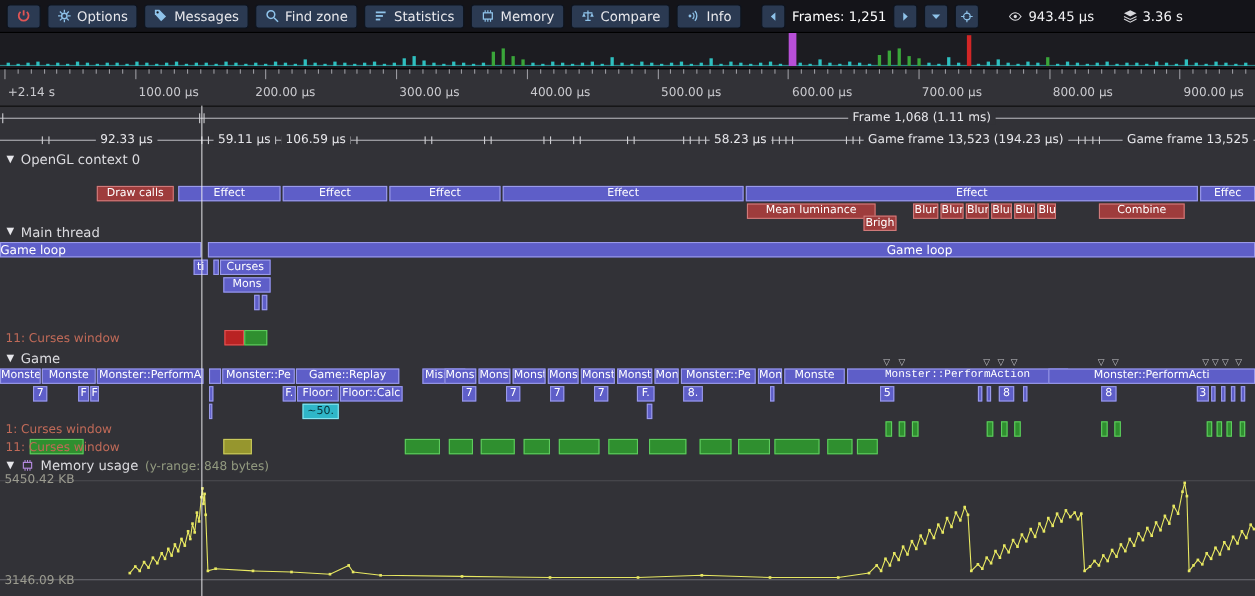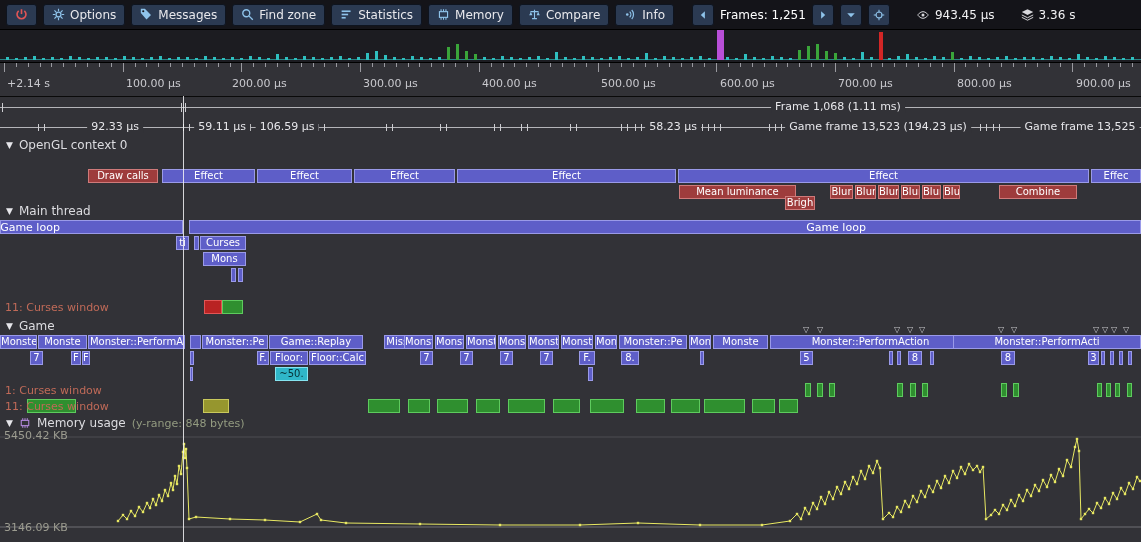--- a/index.html
+++ b/index.html
@@ -550,21 +550,21 @@
         <div class="bar c-p" style="left: 404px; width: 29px;">Monst</div>
         <div class="bar c-p" style="left: 435px; width: 29px;">Monst</div>
         <div class="bar c-p" style="left: 466px; width: 30px;">Monst</div>
         <div class="bar c-p" style="left: 498px; width: 28px;">Monst</div>
         <div class="bar c-p" style="left: 528px; width: 31px;">Monst</div>
         <div class="bar c-p" style="left: 561px; width: 32px;">Monste</div>
         <div class="bar c-p" style="left: 595px; width: 22px;">Mons</div>
         <div class="bar c-p" style="left: 619px; width: 68px;">Monster::Pe</div>
         <div class="bar c-p" style="left: 689px; width: 22px;">Mons</div>
         <div class="bar c-p" style="left: 713px; width: 55px;">Monste</div>
-        <div class="bar c-p" style="left: 770px; width: 201px;">Monster::PerformAction</div>
+        <div class="bar c-p" style="left: 770px; width: 201px; font-family: Liberation Mono, monospace;">Monster::PerformAction</div>
         <div class="bar c-p" style="left: 953px; width: 188px;">Monster::PerformActi</div>
       </div>
       <div class="zrow" style="top: 351px;">
         <div class="bar c-p" style="left: 30px; width: 13px;">7</div>
         <div class="bar c-p" style="left: 71px; width: 10px;">F</div>
         <div class="bar c-p" style="left: 82px; width: 8px;">F</div>
         <div class="bar c-p" style="left: 190px; width: 4px;"></div>
         <div class="bar c-p" style="left: 257px; width: 12px;">F.</div>
         <div class="bar c-p" style="left: 270px; width: 38px;">Floor:</div>
         <div class="bar c-p" style="left: 309px; width: 57px;">Floor::Calc</div>

